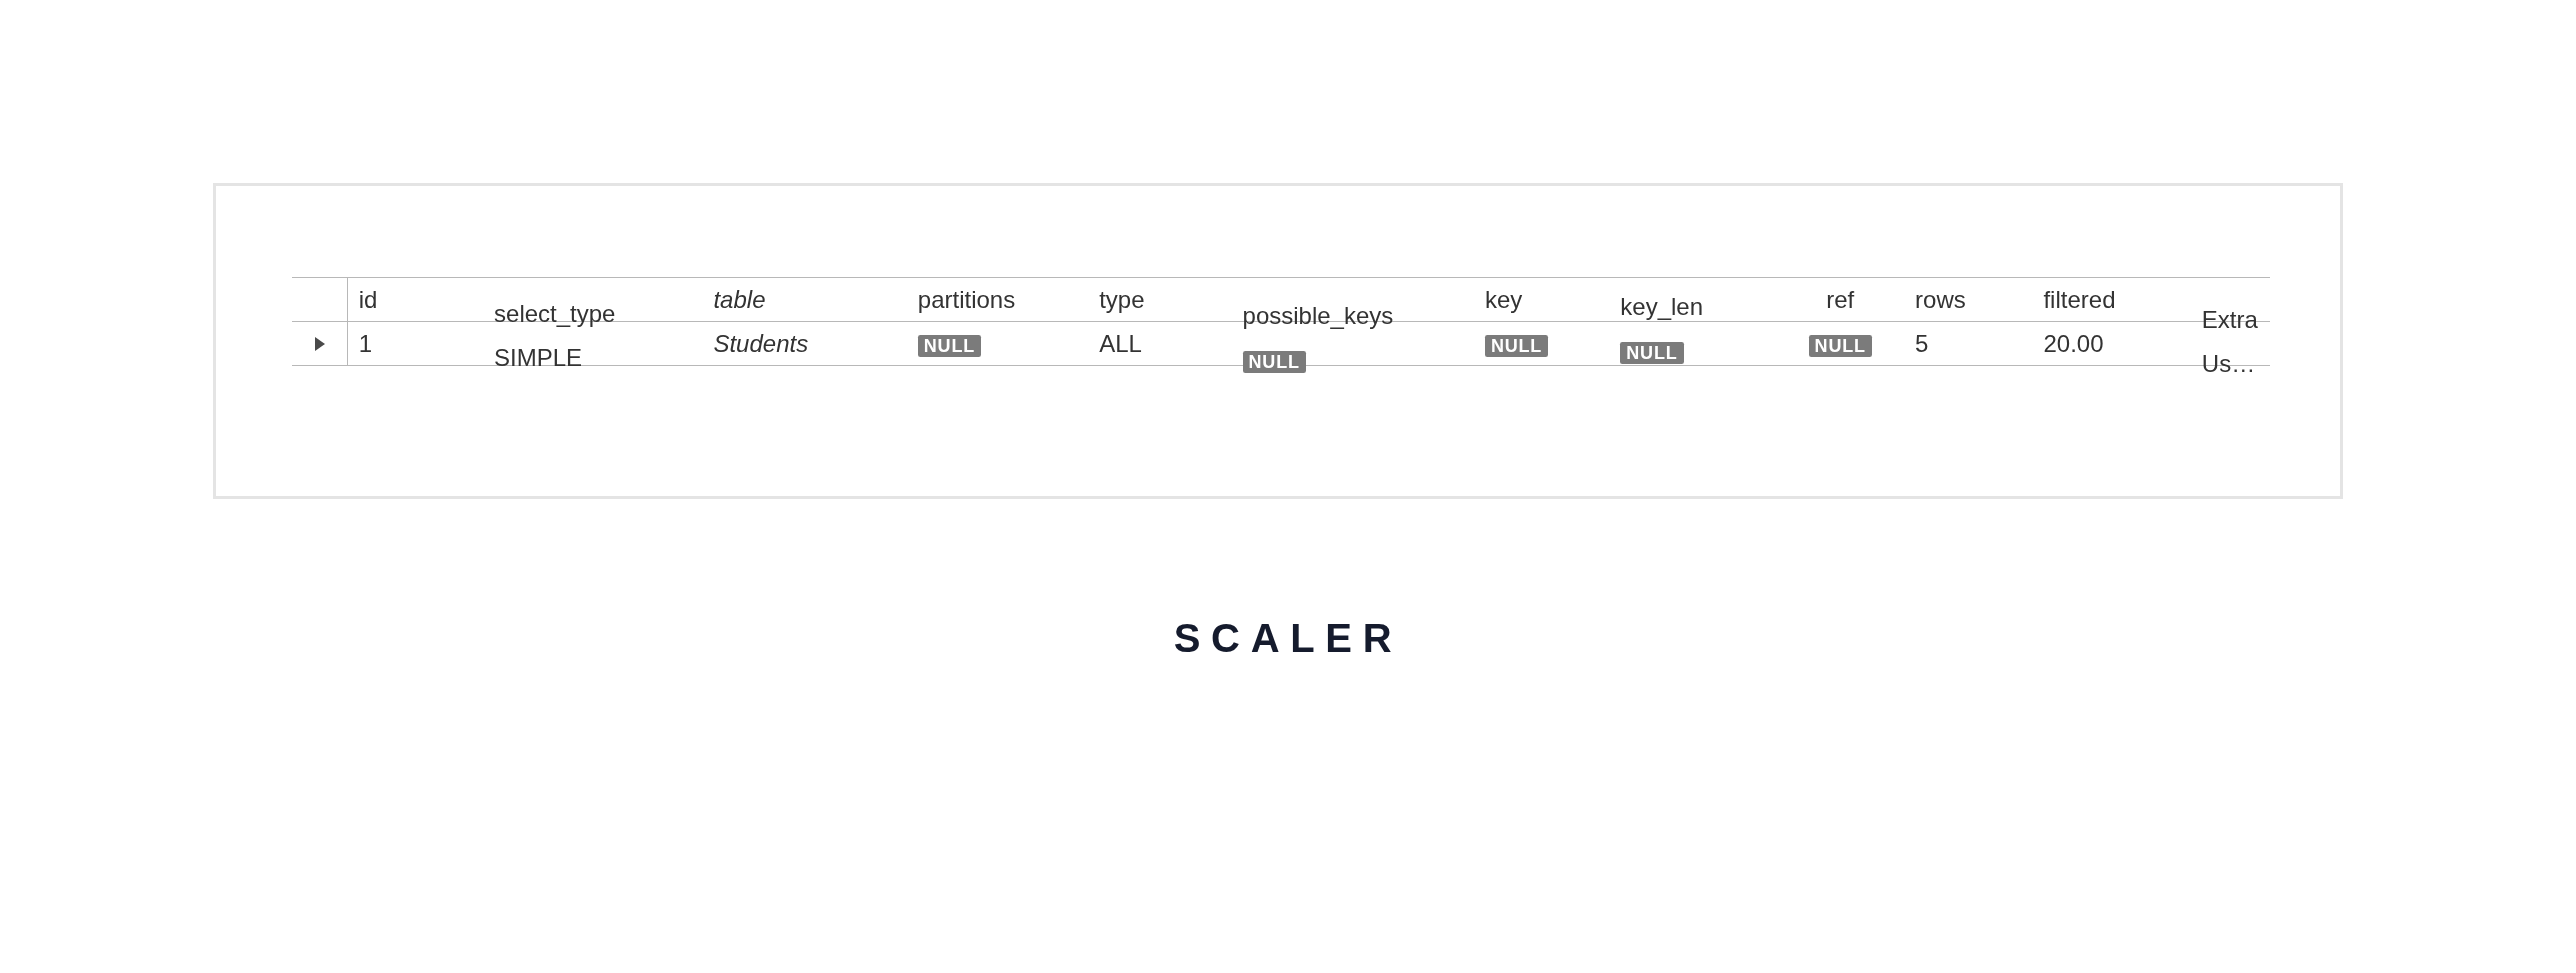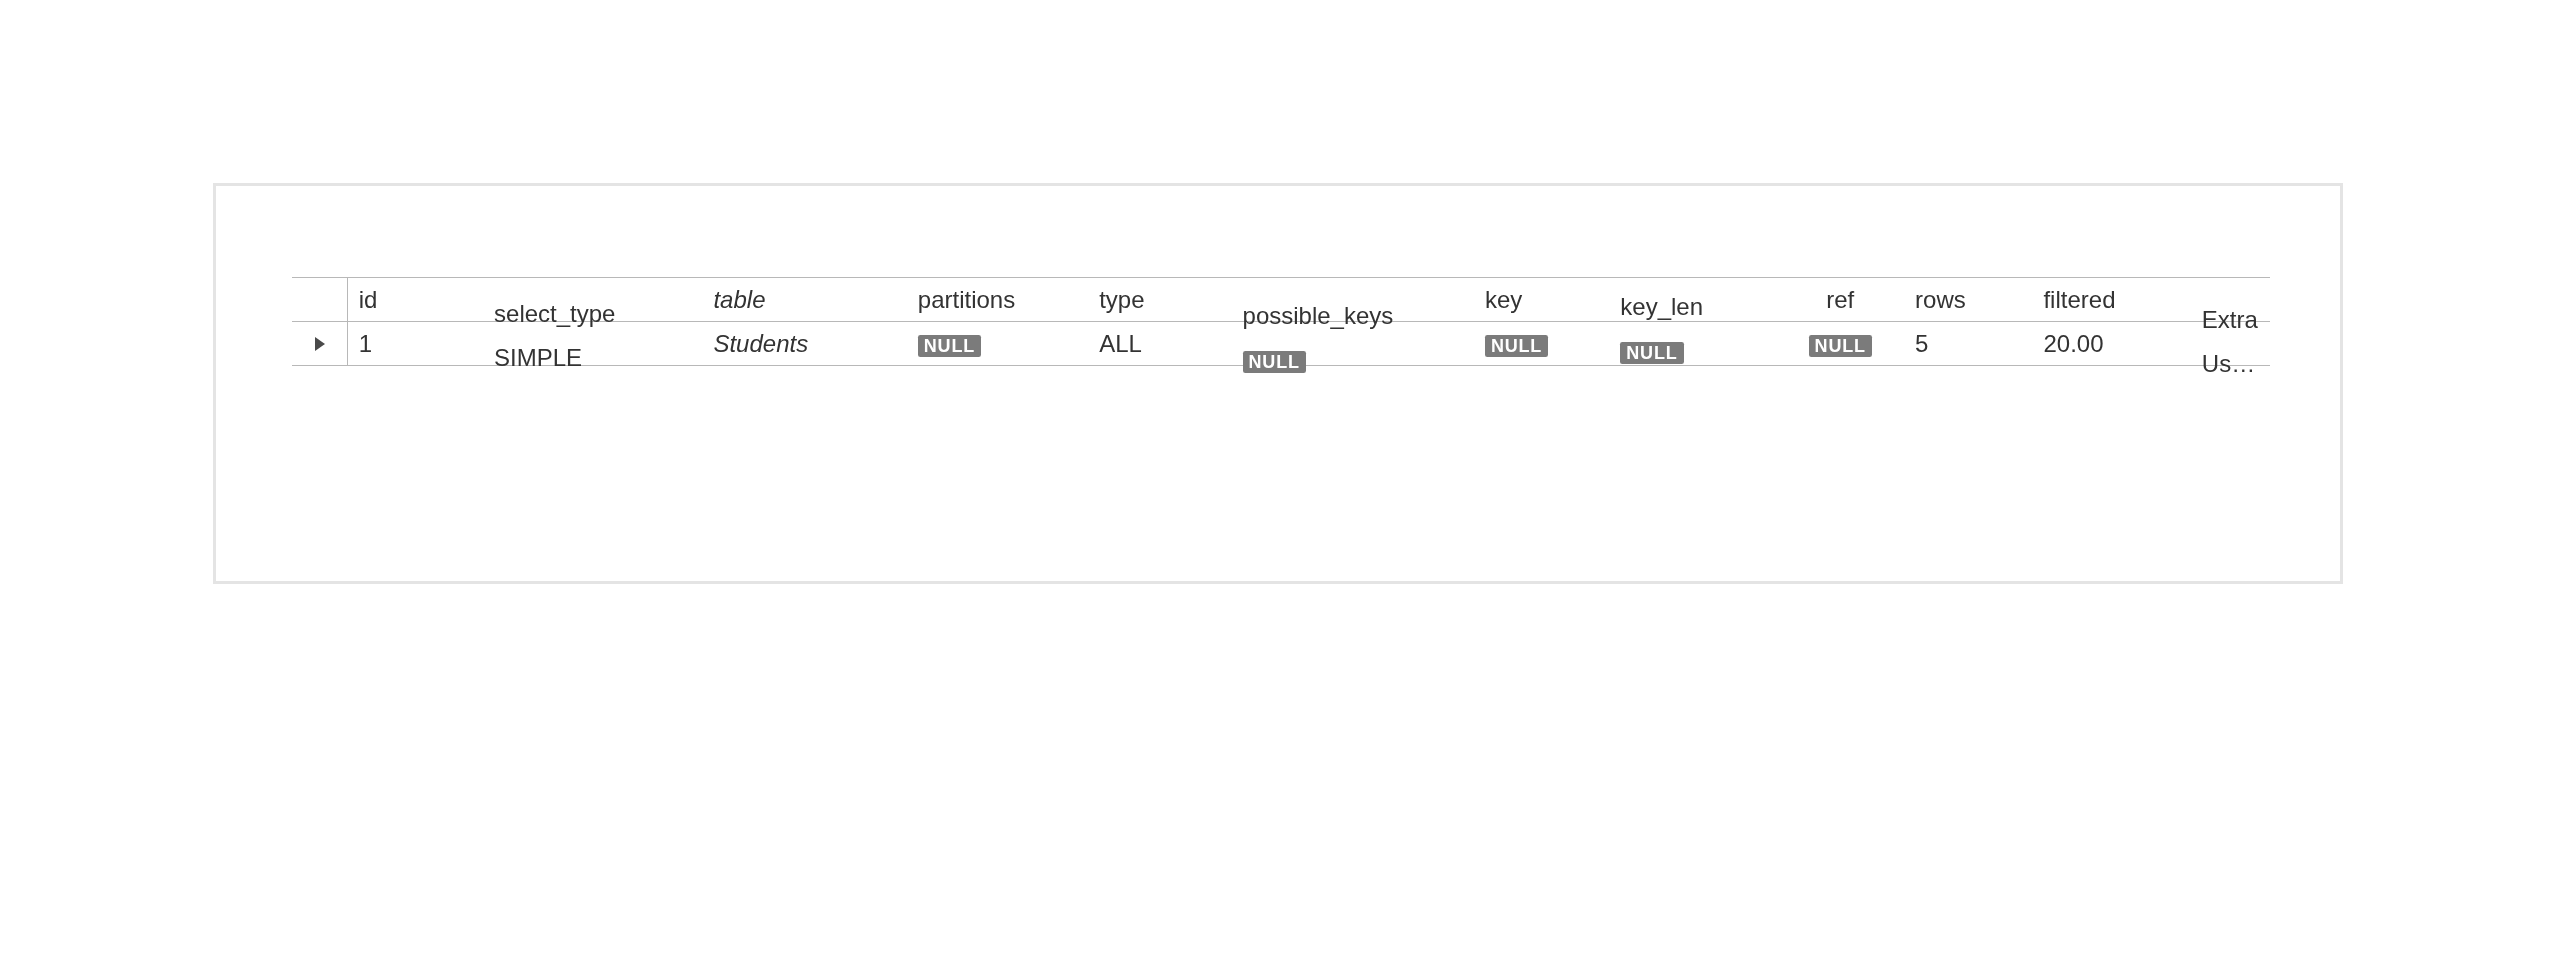--- a/index.html
+++ b/index.html
@@ -1,18 +1,18 @@
 <!DOCTYPE html>
 <html style="font-size:12px"><head>
 <meta charset="utf-8">
 <style>
   html,body{margin:0;padding:0;background:#fff;font-family:Verdana,Geneva,sans-serif;color:#333;}
   .stage{width:2576px;height:973px;position:relative;}
   .panel{
-    position:absolute;left:213px;top:183px;width:2130px;height:401px;
+    position:absolute;left:213px;top:183px;width:2130px;height:316px;
     border:3px solid #e4e4e4;background:#fff;box-sizing:border-box;
   }
   .grid{
     position:absolute;left:76px;top:91px;width:1978px;
     border-top:1.5px solid #b8b8b8;border-bottom:1.5px solid #b8b8b8;
     font-size:24px;
   }
   .row{display:flex;align-items:center;height:43px;}
   .hrow{border-bottom:1.5px solid #b8b8b8;}
   .cell{padding:0 10.7px;white-space:nowrap;overflow:hidden;text-overflow:ellipsis;min-width:0;}
@@ -88,16 +88,17 @@
         <div class="cell c-ref"><span class="nullchip">NULL</span></div>
         <div class="cell c-rows">5</div>
         <div class="cell c-filt">20.00</div>
         <div class="cell c-extra">Using where</div>
       </div>
 
     </div>
   </div>
 
   <div class="logo">
+    <div class="logo-top">SCALER</div>
   </div>
 
 </div>
 
 
 </body></html>

